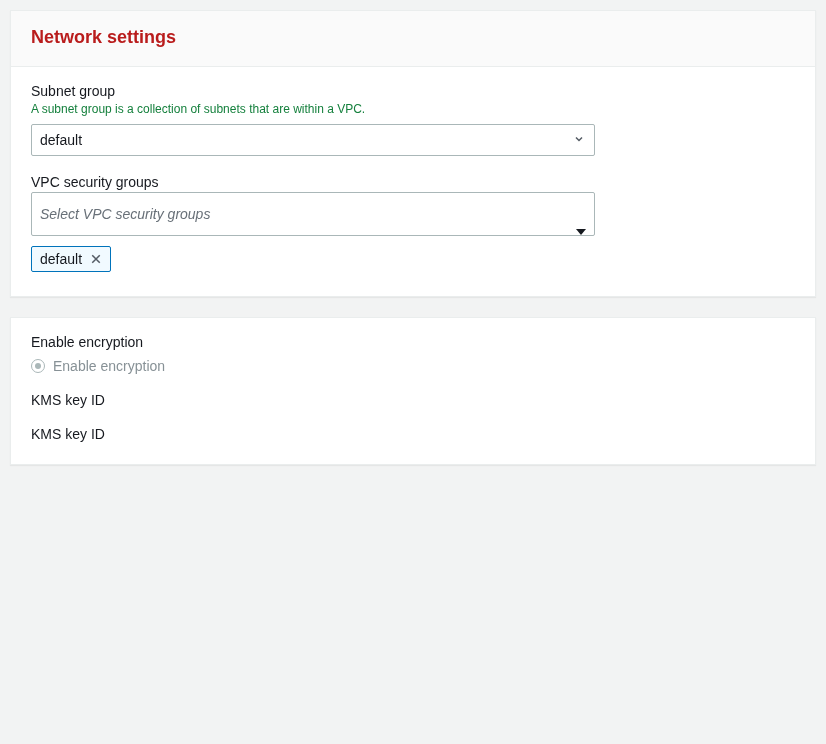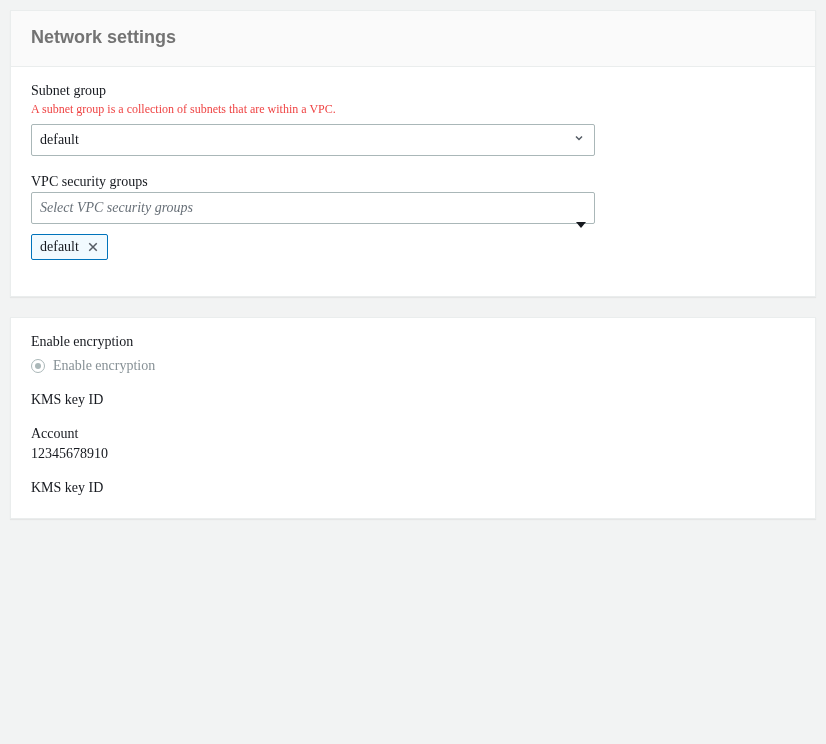--- a/index.html
+++ b/index.html
@@ -18,39 +18,38 @@
       margin-bottom: 20px;
     }
     .panel-header {
       padding: 16px 20px 18px;
       border-bottom: 1px solid #eaeded;
       background: #fafafa;
     }
     .panel-header h2 {
       font-size: 18px;
       font-weight: 700;
-      color: #737373;
+      color: #b91c1c;
     }
     .panel-body {
       padding: 16px 20px 20px;
     }
     .field {
       margin-bottom: 18px;
-      font-family: Liberation Serif, serif;
     }
     .field:last-child { margin-bottom: 0; }
     .field-label {
       font-size: 14px;
       color: #16191f;
       font-weight: 400;
       margin-bottom: 2px;
     }
     .field-desc {
       font-size: 12px;
-      color: #ef4444;
+      color: #15803d;
       margin-bottom: 6px;
       line-height: 1.4;
     }
     .select {
       width: 564px;
       height: 32px;
       border: 1px solid #aab7b8;
       border-radius: 2px;
       background: #fff;
       padding: 0 30px 0 8px;
@@ -62,21 +61,21 @@
       cursor: pointer;
     }
     .select .caret {
       position: absolute;
       right: 9px;
       top: 50%;
       transform: translateY(-50%);
     }
     .multiselect-wrap { position: relative; width: 564px; }
     .multiselect-display {
-      height: 32px;
+      height: 44px;
       border: 1px solid #aab7b8;
       border-radius: 2px;
       padding: 0 30px 0 8px;
       display: flex;
       align-items: center;
       cursor: pointer;
       background: #fff;
     }
     .multiselect-display .ph { color: #687078; font-style: italic; font-size: 14px; }
     .multiselect-display .caret {
@@ -157,21 +156,21 @@
       <div class="select">
         <span>default</span>
         <span class="caret">
           <svg class="caret-icon" viewBox="0 0 16 16" fill="none" stroke="#545b64" stroke-width="2">
               <path d="M4 6l4 4 4-4"></path>
             </svg>
         </span>
       </div>
     </div>
 
-    <div class="field" style="margin-bottom:16px;">
+    <div class="field" style="margin-bottom:4px;">
       <div class="field-label">VPC security groups</div>
       <div class="multiselect-wrap">
         <div class="multiselect-display">
           <span class="ph">Select VPC security groups</span>
           <span class="caret">
             <svg class="caret-solid" viewBox="0 0 10 10">
                 <path d="M0 2 L10 2 L5 8 Z" fill="#16191f"></path>
               </svg>
           </span>
         </div>
@@ -199,23 +198,19 @@
       <div class="radio-row">
         <span class="radio-circle selected"></span>
         <span>Enable encryption</span>
       </div>
     </div>
 
     <div class="field kms-section">
       <div class="field-label">KMS key ID</div>
     </div>
 
-    <div class="field">
-      <div class="field-label">Account</div>
-      <div class="readonly-value">12345678910</div>
-    </div>
 
     <div class="field">
       <div class="field-label">KMS key ID</div>
     </div>
 
   </div>
 </div>
 
 </body></html>

